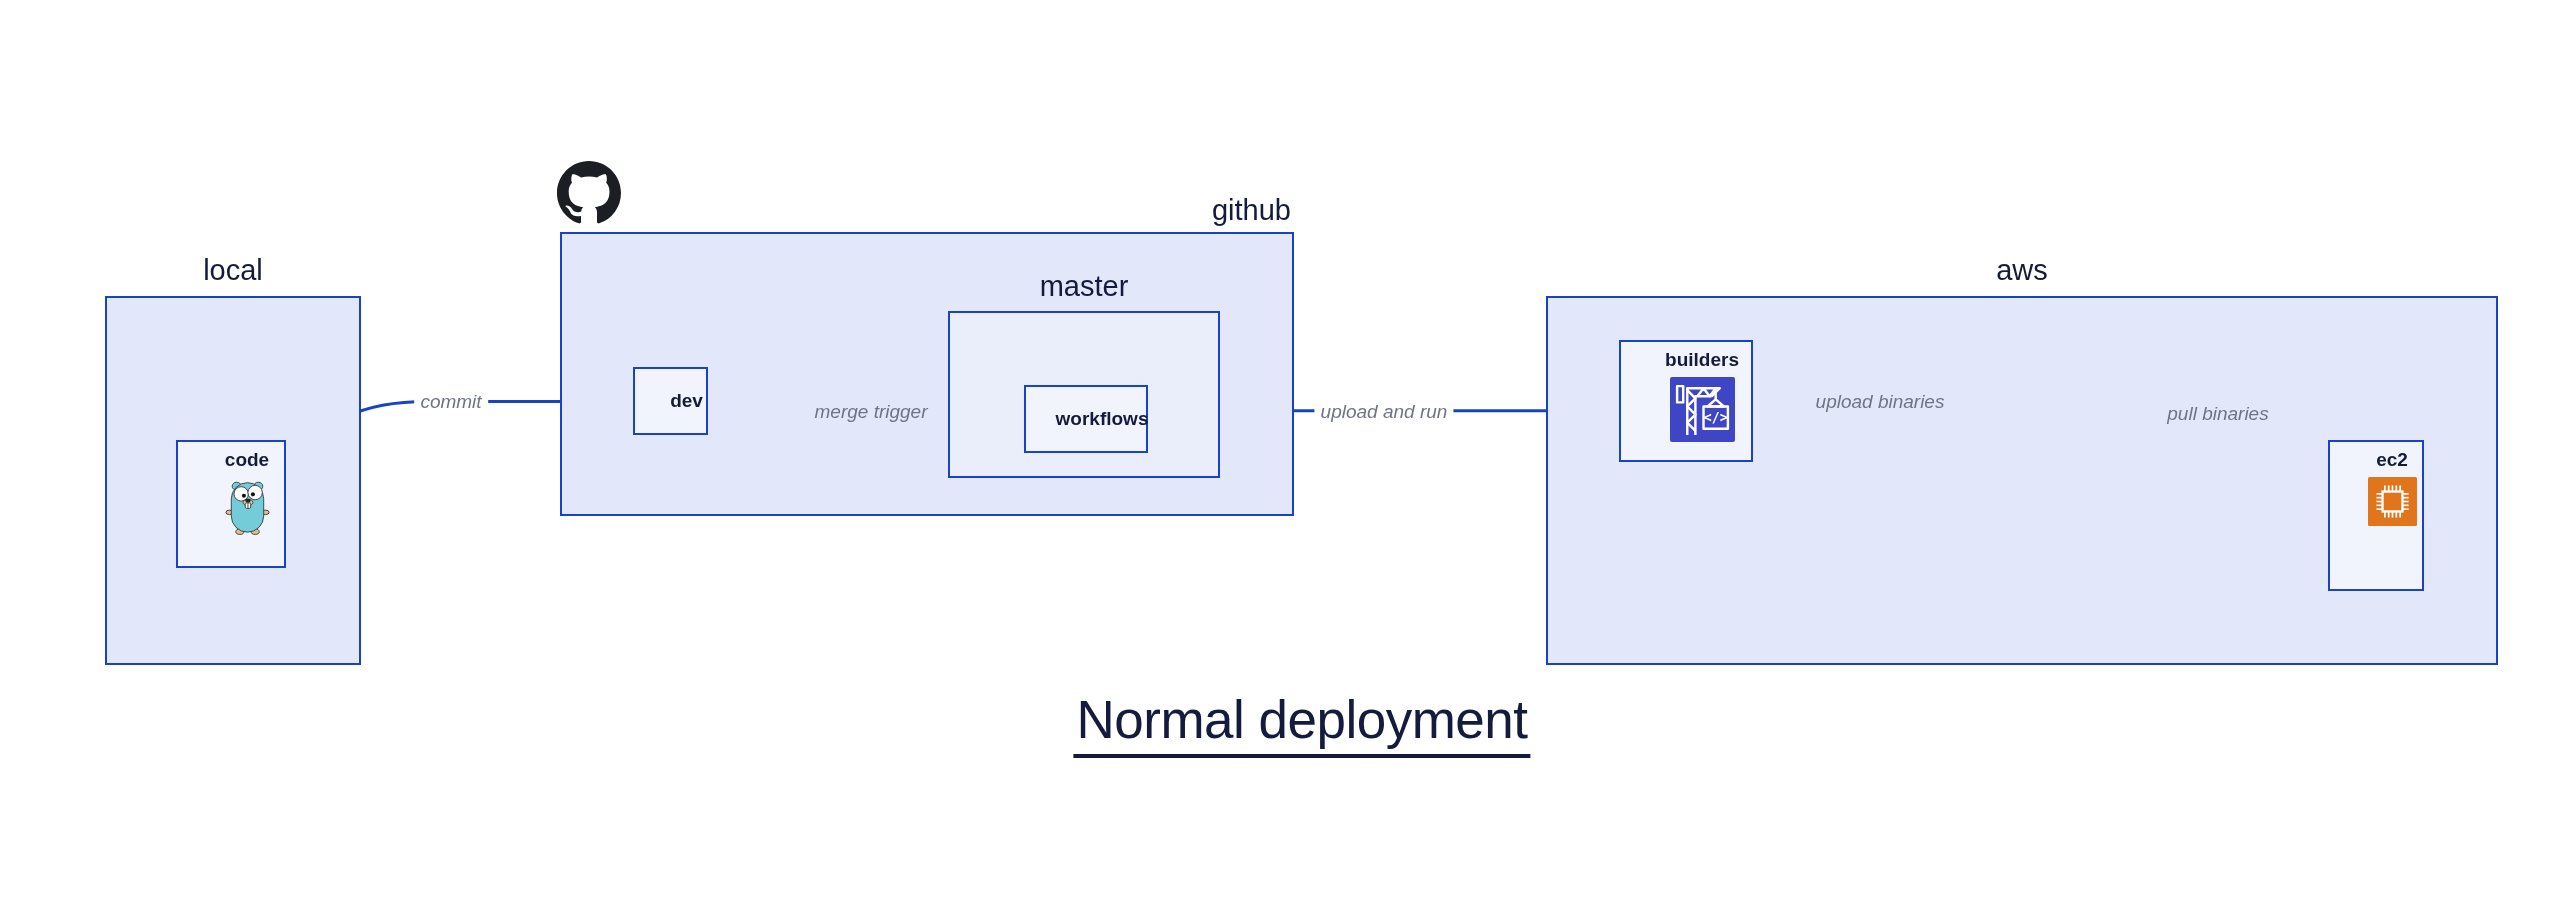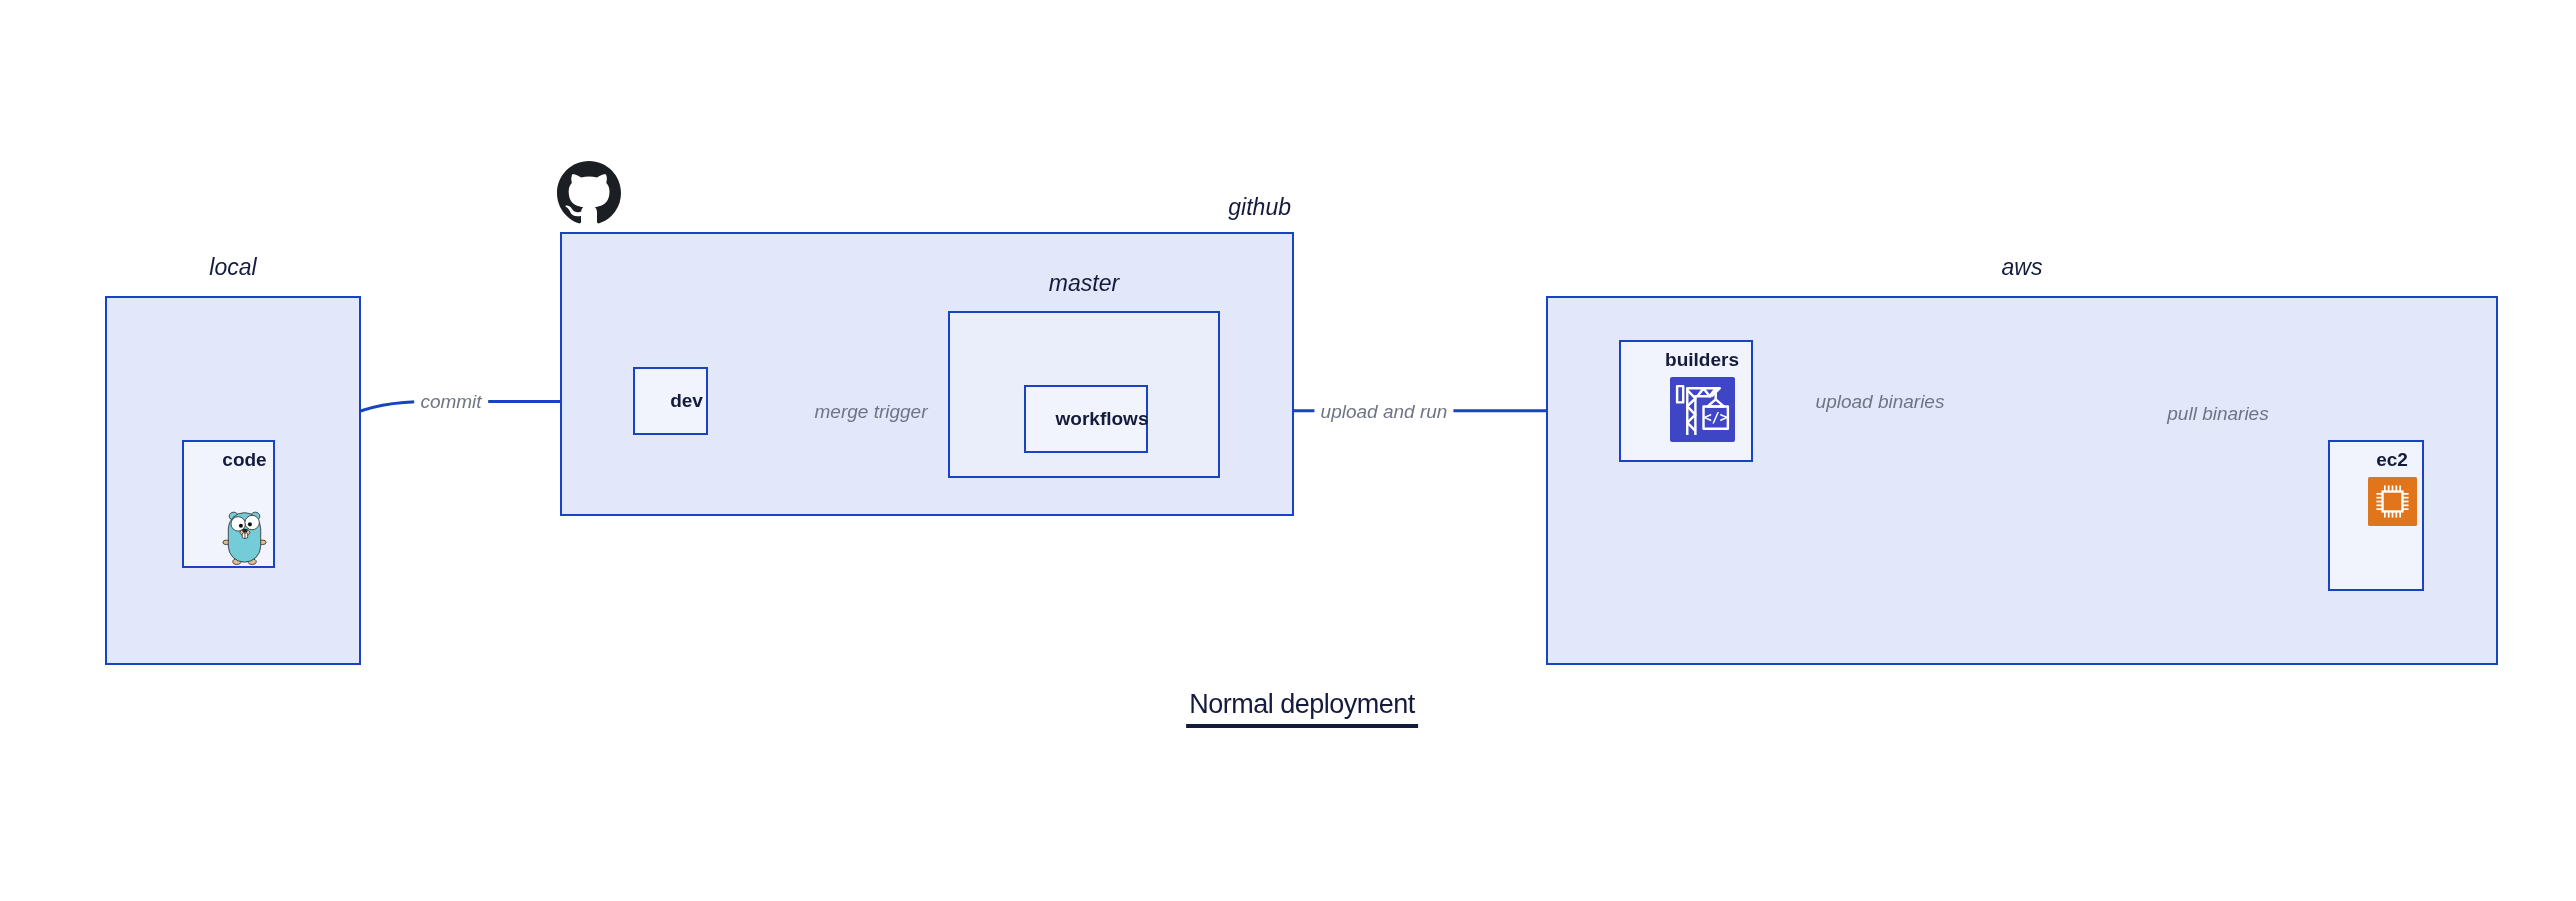--- a/index.html
+++ b/index.html
@@ -8,45 +8,45 @@
     font-family:"Liberation Sans", sans-serif;
     --border:#1843c4;--group-fill:#e2e7f9;--master-fill:#eaeefb;--node-fill:#f2f4fd;
     --label-text:#141b3c;--edge-label:#6f7584;--codebuild:#3e46c6;--s3-glacier:#3f8624;
     --ec2:#e0751c;--gopher:#74ccd9;--github-logo:#1b1f23;
   }
   .edges-layer{position:absolute;left:0;top:0;width:2604px;height:902px;pointer-events:none;}
   .edge{stroke:var(--border);stroke-width:6;fill:none;}
   .arrow-head{fill:var(--border);}
   .group{position:absolute;background:var(--group-fill);border:2.6px solid var(--border);box-sizing:border-box;}
   .group.master{background:var(--master-fill);}
-  .group-label{position:absolute;font-size:23px;color:var(--label-text);text-align:center;font-style:italic;}
+  .group-label{position:absolute;font-size:29px;color:var(--label-text);text-align:center;}
   .node{position:absolute;background:var(--node-fill);border:2.6px solid var(--border);box-sizing:border-box;
         display:flex;flex-direction:column;align-items:center;padding-left:32px;}
   .node.center{justify-content:center;}
   .node.top{justify-content:flex-start;padding-top:7.2px;}
   .node-label{font-weight:bold;font-size:19px;color:var(--label-text);line-height:1.2;}
   .node-icon{margin-top:5.2px;}
   .edge-label{position:absolute;transform:translate(-50%,-50%);font-style:italic;font-size:19px;
               color:var(--edge-label);padding:1px 6.2px;white-space:nowrap;line-height:1;}
   .edge-label.on-white{background:#ffffff;}
   .edge-label.on-group{background:var(--group-fill);}
   .github-logo{position:absolute;left:557px;top:161px;}
   .title{position:absolute;left:1302px;top:689px;transform:translateX(-50%);
-         font-size:27px;color:var(--label-text);border-bottom:4.1px solid var(--label-text);
+         font-size:53px;color:var(--label-text);border-bottom:4.1px solid var(--label-text);
          padding:0 3.1px 4.1px 3.1px;white-space:nowrap;letter-spacing:-0.5px;}
   
   #g-local{left:105px;top:296px;width:256px;height:369px;}
   #g-github{left:560px;top:232px;width:734px;height:284px;}
   #g-master{left:948px;top:311px;width:272px;height:167px;}
   #g-aws{left:1546px;top:296px;width:952px;height:369px;}
   #gl-local{left:105px;top:254px;width:256px;}
   #gl-github{left:1036px;top:194px;width:255px;text-align:right;}
   #gl-master{left:948px;top:270px;width:272px;}
   #gl-aws{left:1546px;top:254px;width:952px;}
-  #n-code{left:182px;top:440px;width:93px;height:128px;justify-content:space-between;}
+  #n-code{left:176px;top:440px;width:110px;height:128px;}
   #n-dev{left:633px;top:367px;width:75px;height:68px;}
   #n-workflows{left:1024px;top:385px;width:124px;height:68px;}
   #n-builders{left:1619px;top:340px;width:134px;height:122px;}
   #n-s3{left:2006px;top:340px;width:90px;height:122px;}
   #n-ec2{left:2328px;top:440px;width:96px;height:151px;}
   #el-0{left:451px;top:401px;}
   #el-1{left:871px;top:411px;}
   #el-2{left:1384px;top:411px;}
   #el-3{left:1880px;top:401px;}
   #el-4{left:2218px;top:413px;}

